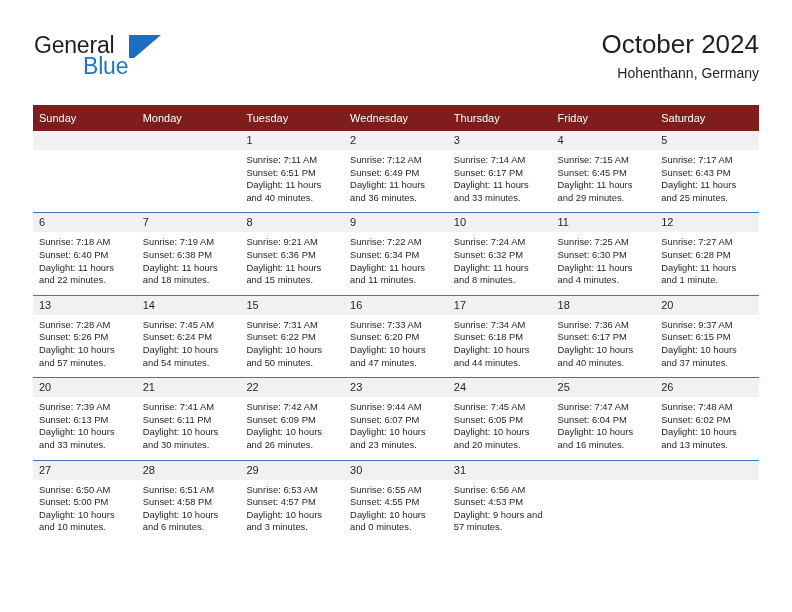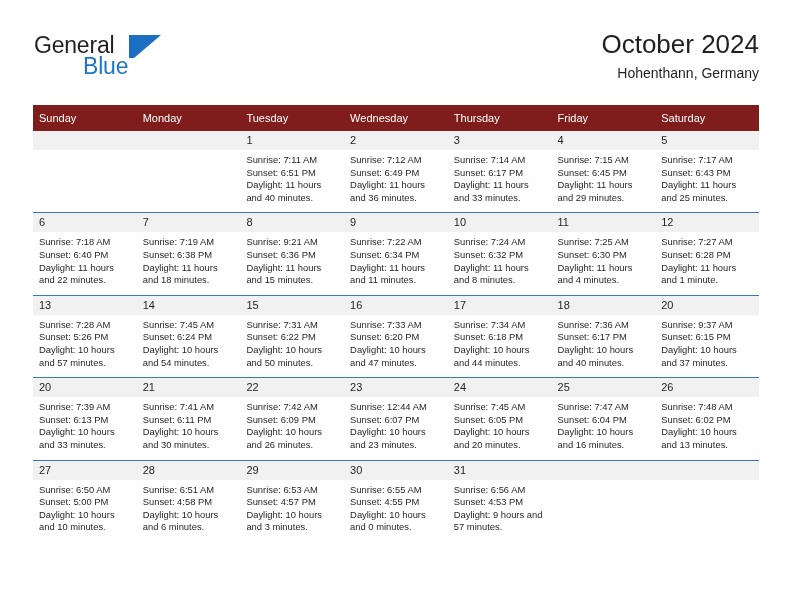--- a/index.html
+++ b/index.html
@@ -377,21 +377,21 @@
             <span class="daynum">22</span>
             <div class="cell-body">
               <div>Sunrise: 7:42 AM</div>
               <div>Sunset: 6:09 PM</div>
               <div class="daylight-line">Daylight: 10 hours and 26 minutes.</div>
             </div>
           </td>
           <td class="">
             <span class="daynum">23</span>
             <div class="cell-body">
-              <div>Sunrise: 12:44 AM</div>
+              <div>Sunrise: 9:44 AM</div>
               <div>Sunset: 6:07 PM</div>
               <div class="daylight-line">Daylight: 10 hours and 23 minutes.</div>
             </div>
           </td>
           <td class="">
             <span class="daynum">24</span>
             <div class="cell-body">
               <div>Sunrise: 7:45 AM</div>
               <div>Sunset: 6:05 PM</div>
               <div class="daylight-line">Daylight: 10 hours and 20 minutes.</div>

